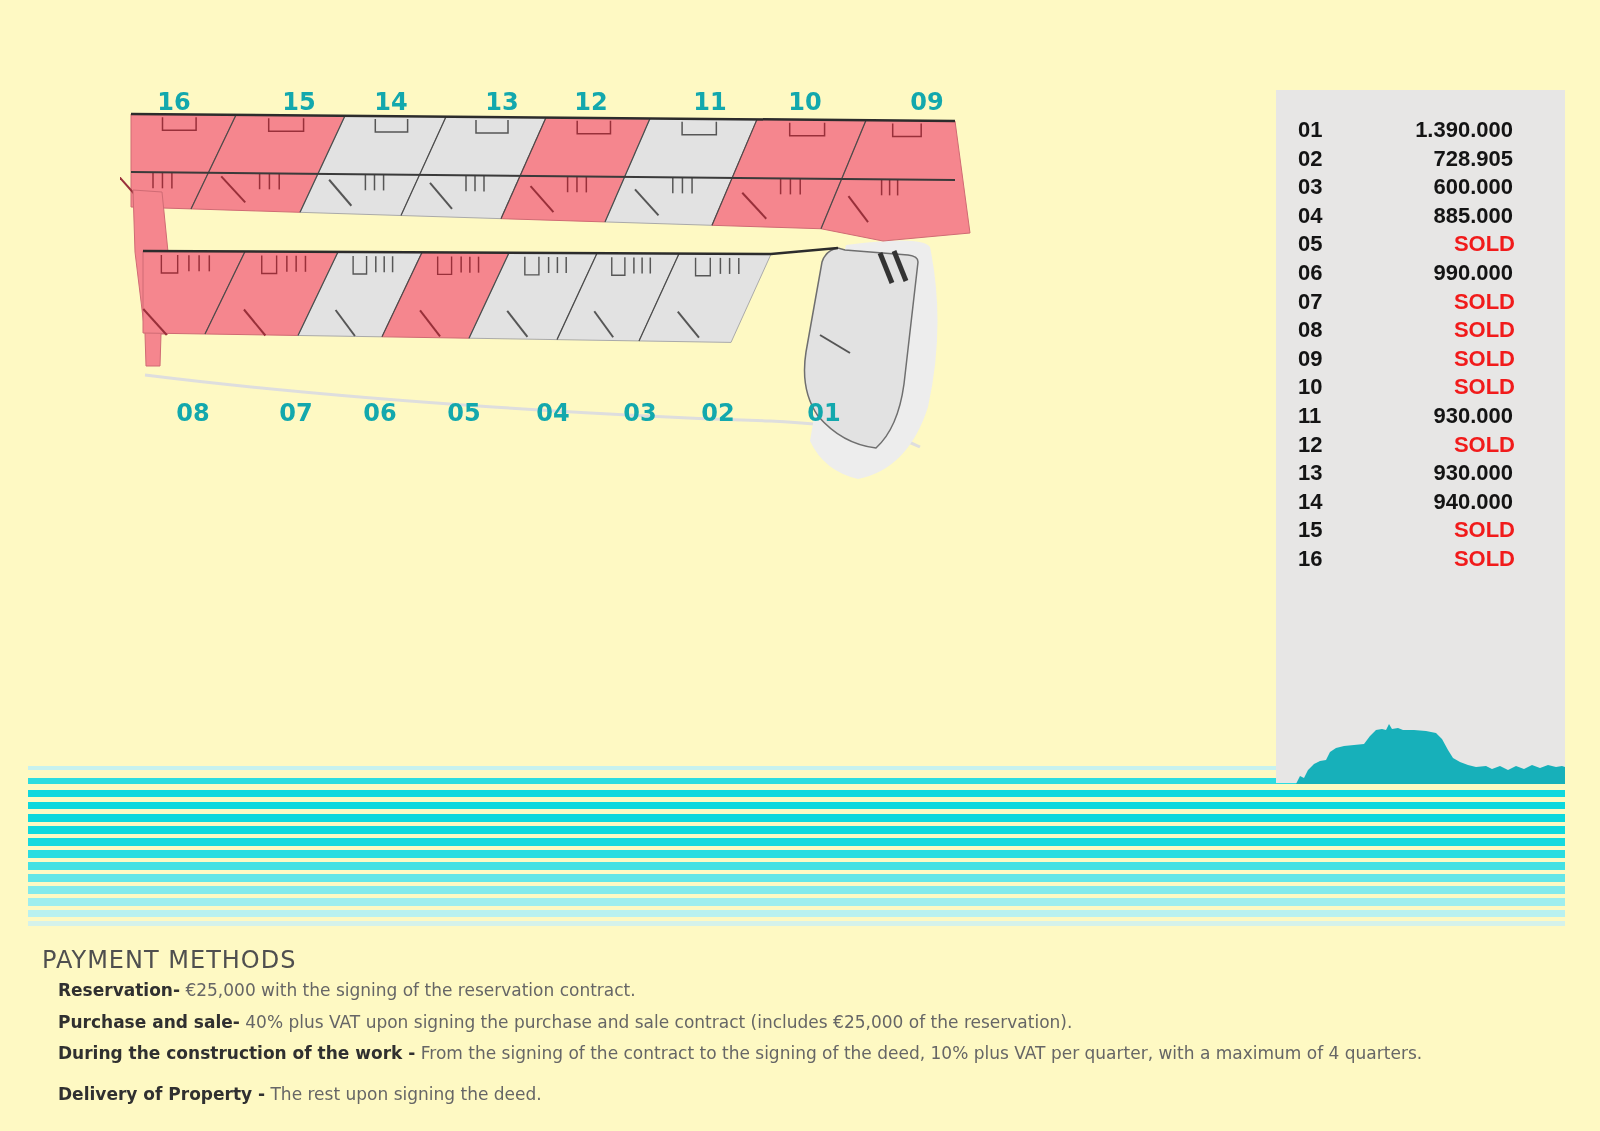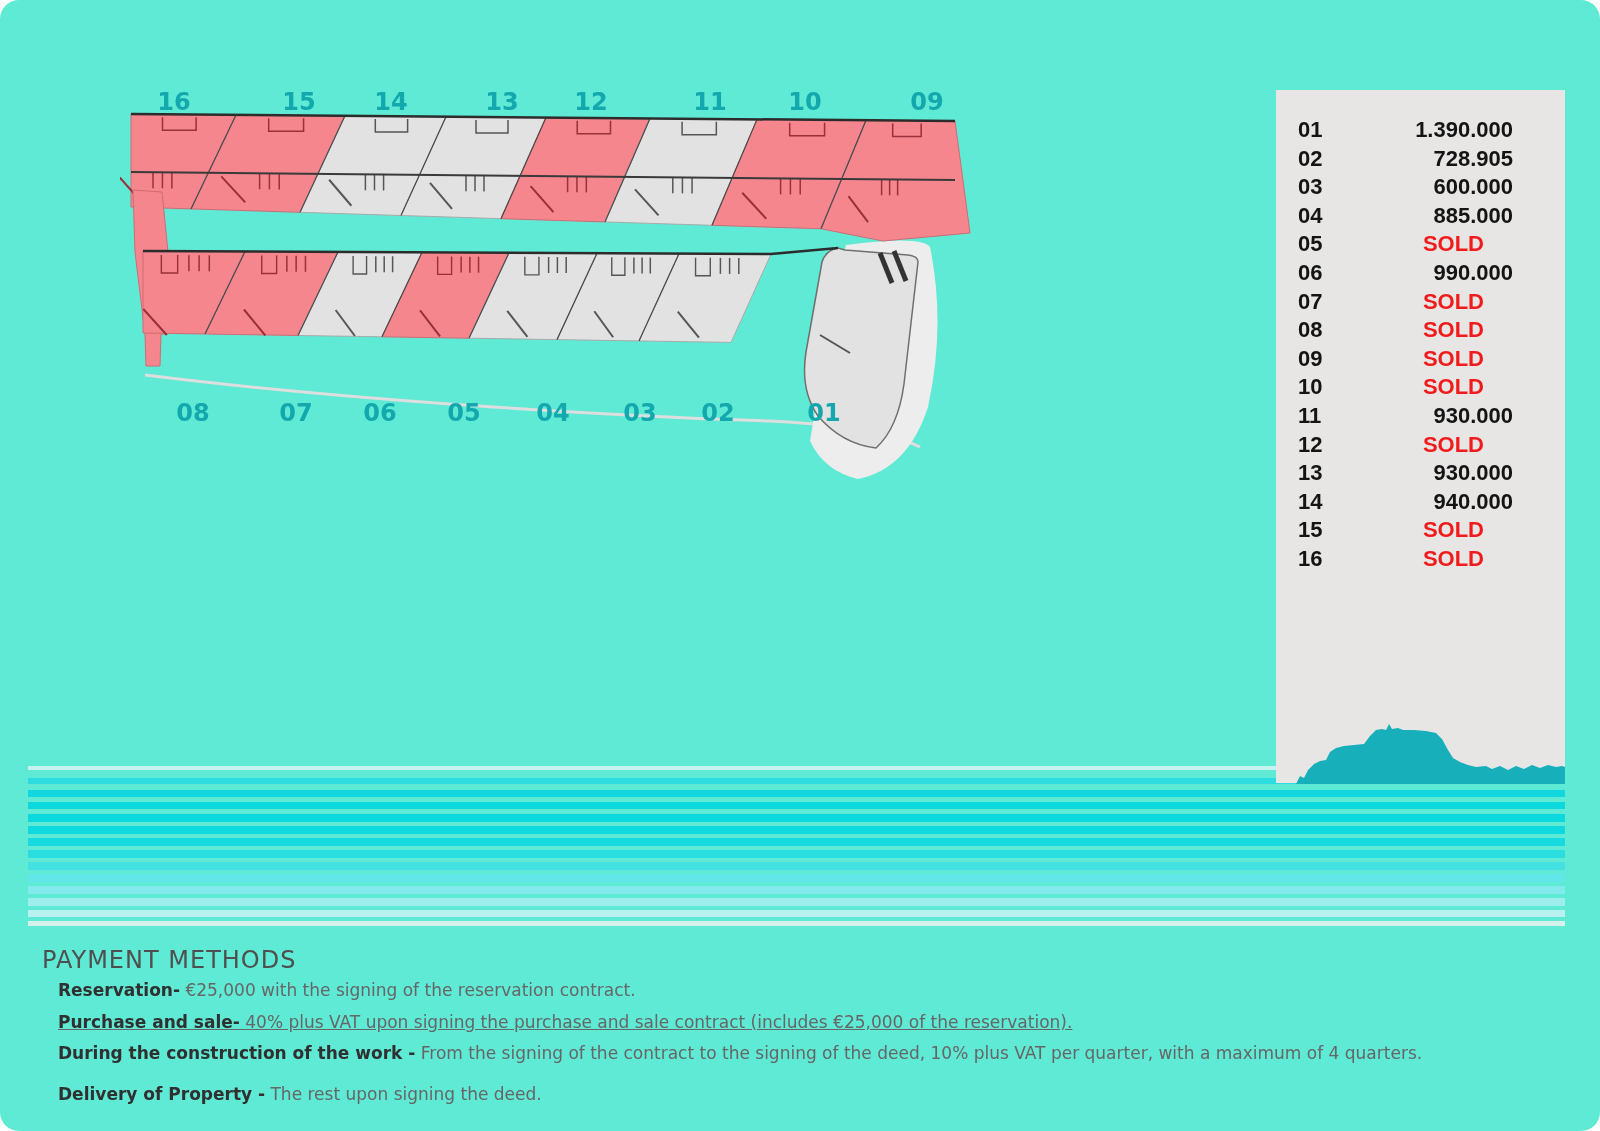--- a/index.html
+++ b/index.html
@@ -1,30 +1,30 @@
 <!DOCTYPE html>
 <html><head>
 <meta charset="utf-8">
 <style>
   html,body{margin:0;padding:0;background:#fff;}
-  .page{position:relative;width:1600px;height:1131px;background:#5eead4;overflow:hidden;
-        font-family:"Liberation Sans",sans-serif;border-radius:19px;}
+  .page{position:relative;width:1600px;height:1131px;background:#fef9c3;overflow:hidden;
+        font-family:"Liberation Sans",sans-serif;}
 
   
   .plan-svg{position:absolute;left:120px;top:85px;}
 
   
   .panel{position:absolute;left:1276px;top:90px;width:289px;height:693px;background:#e7e6e5;}
   .homes-title{position:absolute;top:61px;right:35px;font-size:27px;font-weight:bold;color:#0e0e0e;
                font-family:"DejaVu Sans","Liberation Sans",sans-serif;letter-spacing:0px;}
   .rows{position:absolute;left:0;top:26px;width:100%;}
   .p-row{position:relative;height:28.6px;line-height:28.6px;font-weight:bold;font-size:22px;color:#141414;}
   .p-row .unit{position:absolute;left:22px;}
   .p-row .val{position:absolute;right:52px;}
-  .p-row .val.sold{right:81px;color:#f11b1b;text-align:center;}
+  .p-row .val.sold{right:50px;color:#f11b1b;text-align:center;}
 
   
   .mountain{position:absolute;left:1290px;top:714px;}
 
   
   .stripes{position:absolute;left:28px;top:766px;width:1537px;z-index:0;}
   .stripe{width:100%;}
 
   .panel,.plan-svg,.homes-title,.mountain,.pay{z-index:2;}
 
@@ -262,19 +262,19 @@
     <path fill="#17b0ba" d="M 6,70 L 10,62 14,64 18,56 24,50 30,47 36,46 40,38 46,34 54,32 64,31 74,30
          80,22 86,16 92,15 96,16 99,10 102,15 108,14 113,16 124,16 136,17 146,19
          152,25 158,36 163,44 170,48 178,51 186,53 196,52 202,55 210,52 218,56
          226,52 234,55 242,51 250,54 258,51 266,53 272,52 275,53 L 275,70 Z"></path>
   </svg>
 
   <div class="pay">
     <div class="pay-head">PAYMENT METHODS</div>
     <div id="pay-lines">
         <div class="pay-line" style="top: 980px;"><b>Reservation-</b><span> €25,000 with the signing of the reservation contract.</span></div>
-        <div class="pay-line" style="top: 1011.7px; text-decoration: underline;"><b>Purchase and sale-</b><span> 40% plus VAT upon signing the purchase and sale contract (includes €25,000 of the reservation).</span></div>
+        <div class="pay-line" style="top: 1011.7px;"><b>Purchase and sale-</b><span> 40% plus VAT upon signing the purchase and sale contract (includes €25,000 of the reservation).</span></div>
         <div class="pay-line" style="top: 1043.4px; text-align: right;"><b>During the construction of the work -</b><span> From the signing of the contract to the signing of the deed, 10% plus VAT per quarter, with a maximum of 4 quarters.</span></div>
         <div class="pay-line" style="top: 1075.1px; margin-top: 9px;"><b>Delivery of Property -</b><span> The rest upon signing the deed.</span></div>
       </div>
   </div>
 
 </div>
 
 </body></html>

